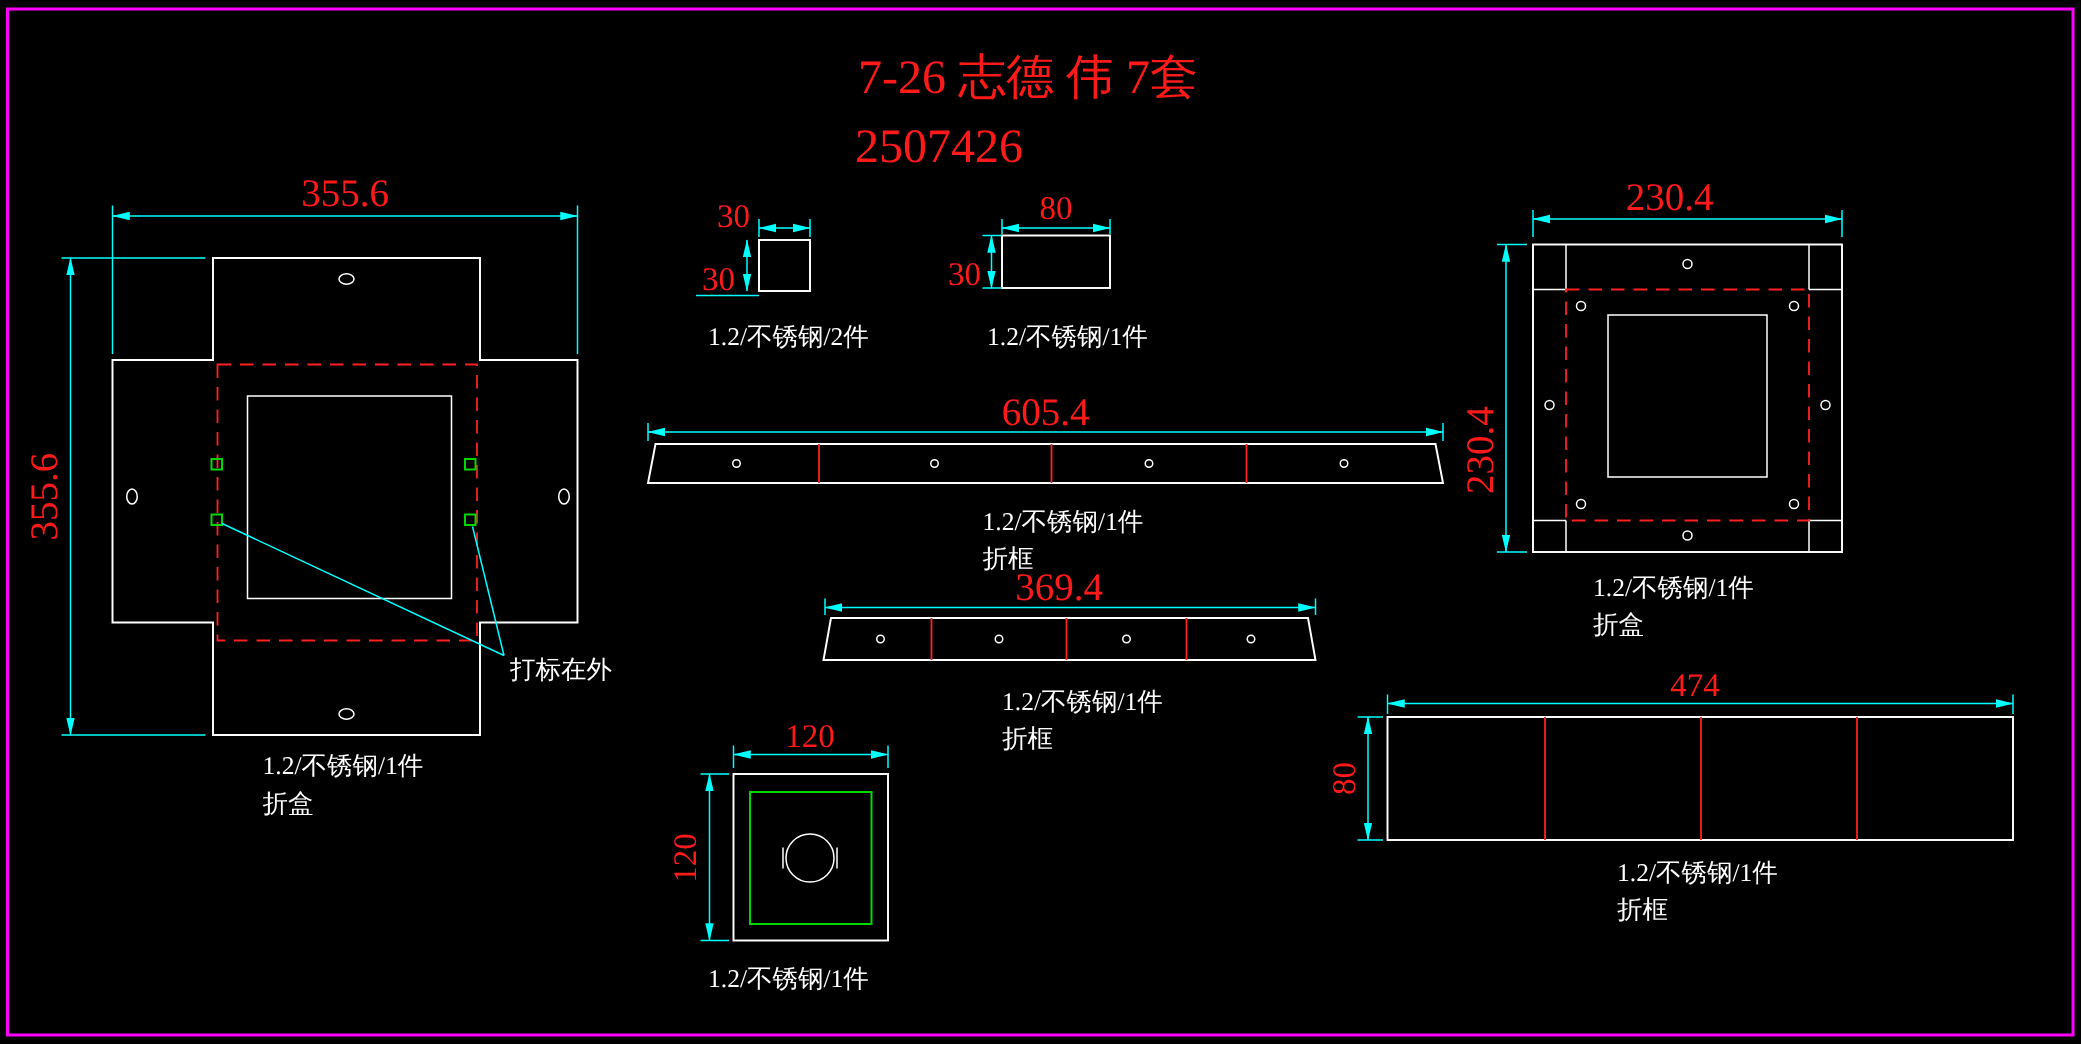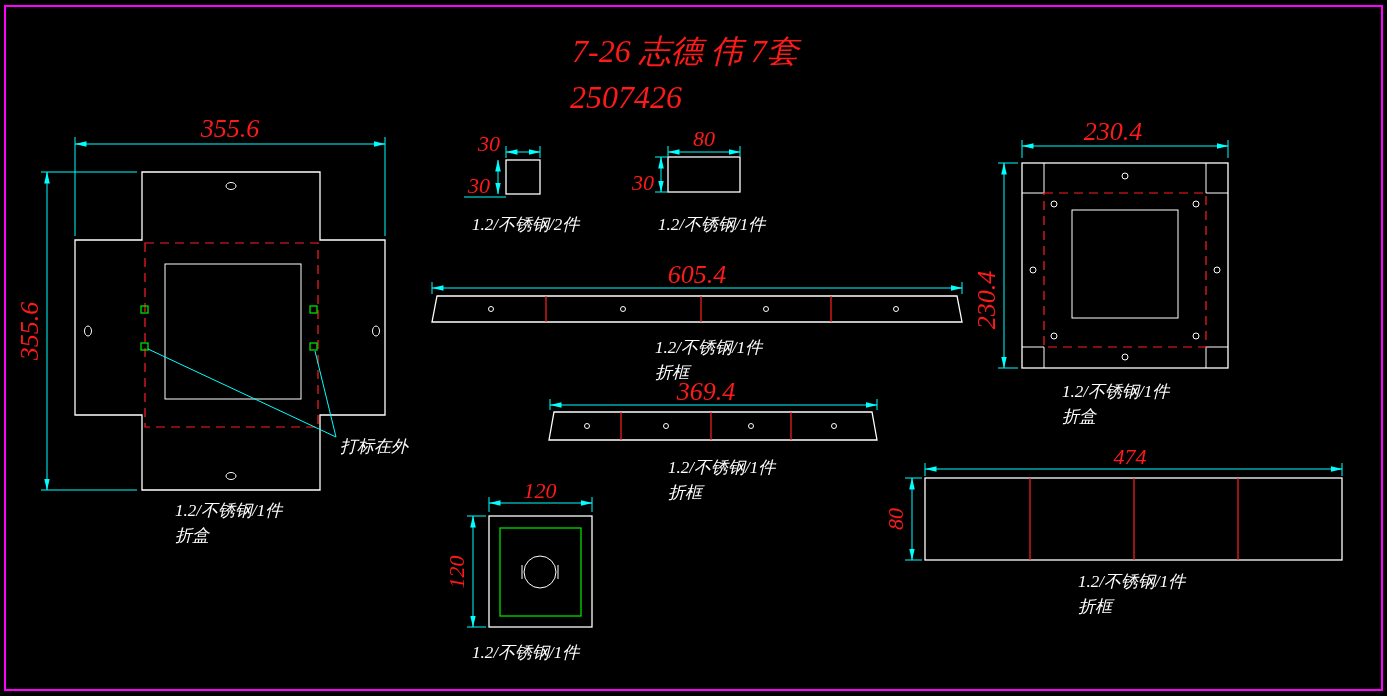--- a/index.html
+++ b/index.html
@@ -1,17 +1,17 @@
 <!DOCTYPE html>
 <html><head>
 <meta charset="utf-8">
 <style>
   html,body { margin:0; padding:0; background:#000; }
   .page { position:relative; width:1387px; height:696px; background:#000; overflow:hidden;
-          font-family:"Liberation Serif","DejaVu Serif",serif;font-style:italic; }
+          font-family:"Liberation Serif","DejaVu Serif",serif; }
   svg { position:absolute; left:0; top:0; }
   .geo    { stroke:#ffffff; fill:none; stroke-width:1.3; }
   .geo-thin{ stroke:#ffffff; fill:none; stroke-width:1; }
   .dim    { stroke:#00ffff; fill:none; stroke-width:1; }
   .dashed { stroke:#ff2020; fill:none; stroke-width:1.2; stroke-dasharray:9 6; }
   .fold   { stroke:#ff2020; fill:none; stroke-width:1.2; }
   .green  { stroke:#00dd00; fill:none; stroke-width:1.3; }
   text { font-family:"Liberation Serif","DejaVu Serif",serif; }
   .dimtxt { fill:#ff1a1a; }
   .lbl    { fill:#ffffff; font-size:17px; }

